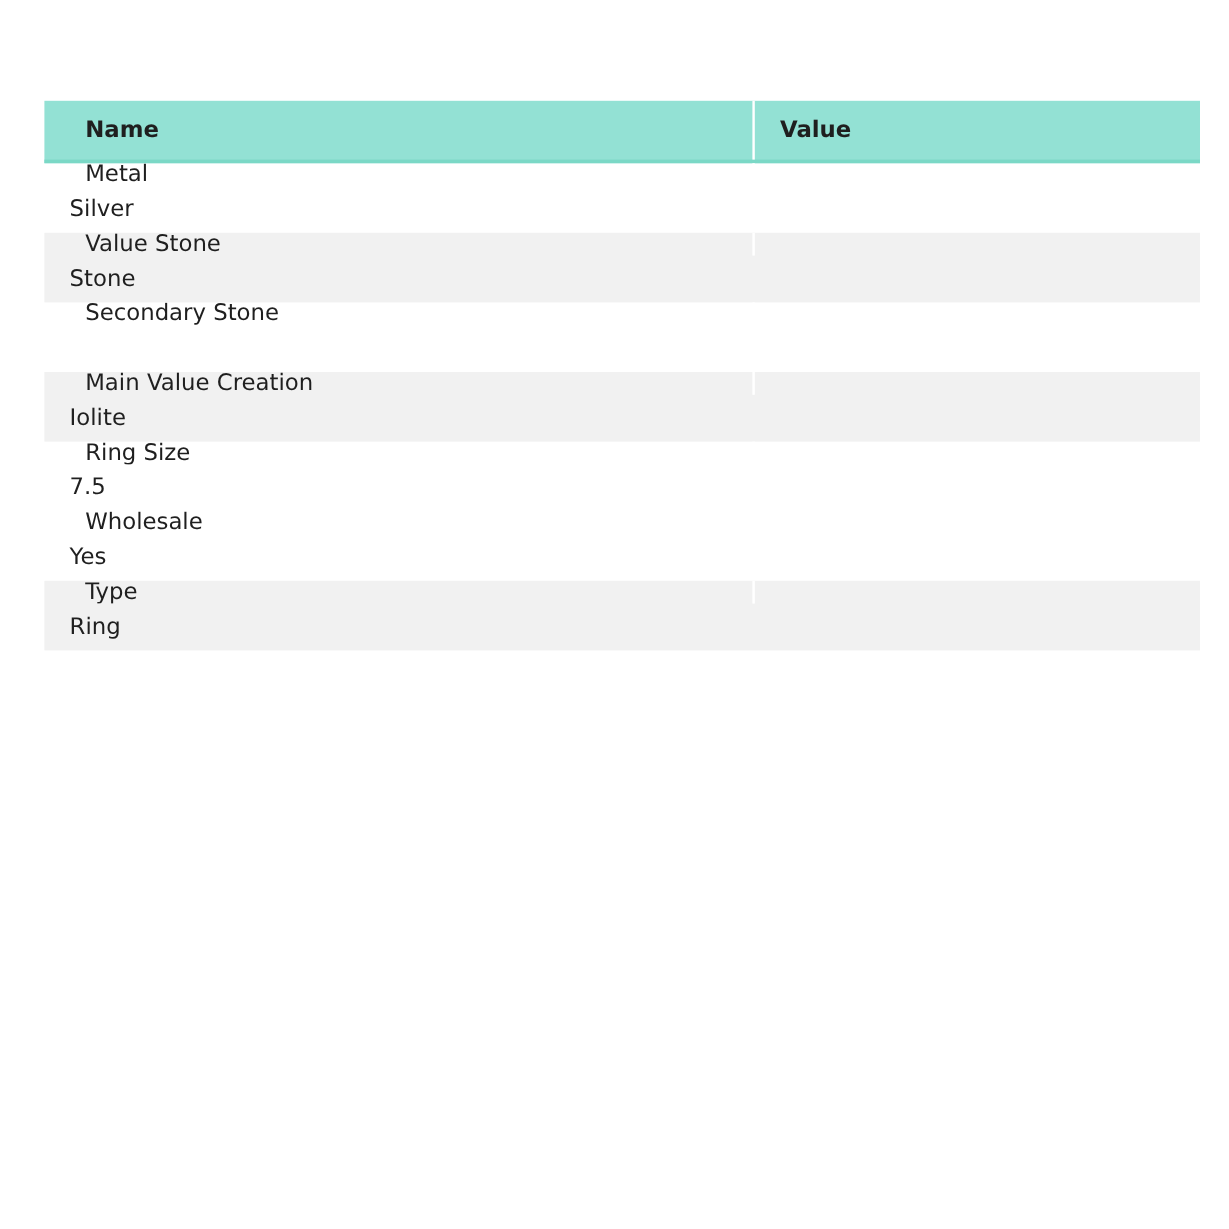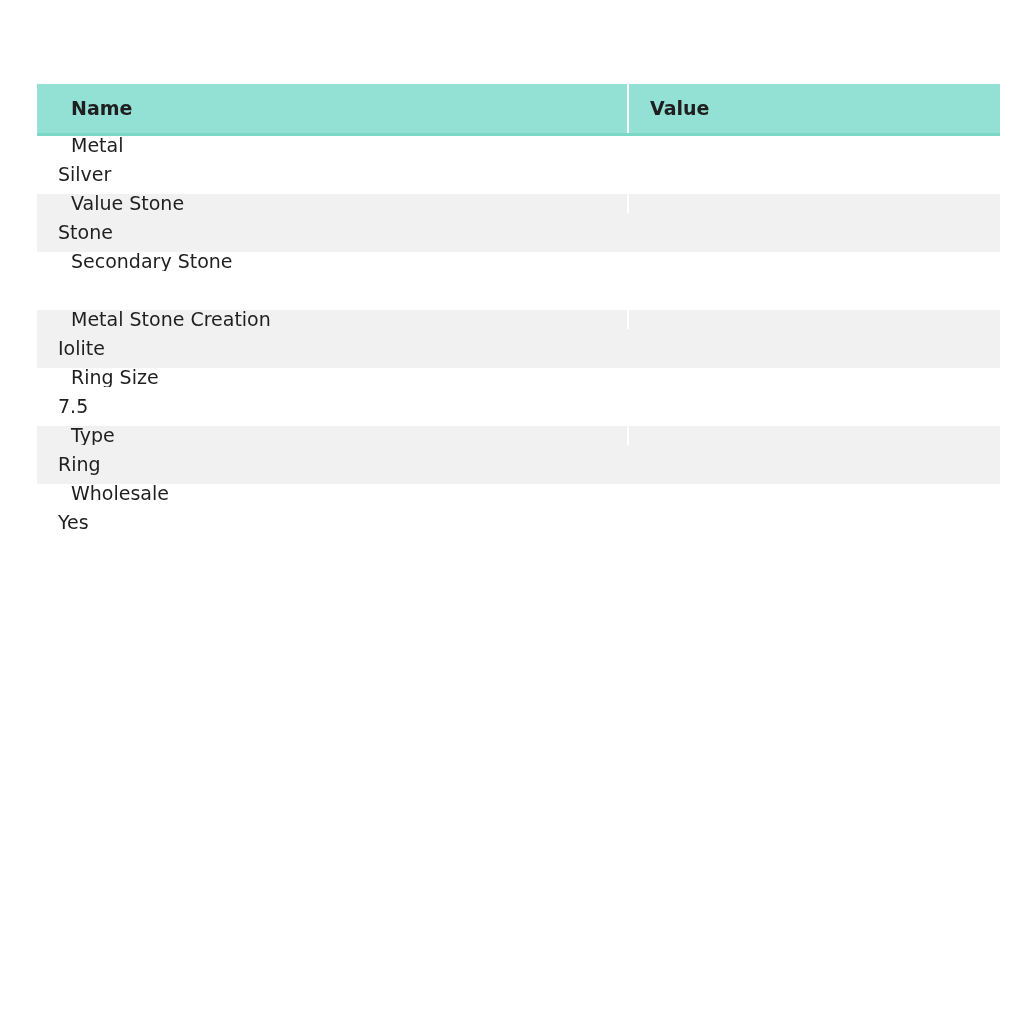--- a/index.html
+++ b/index.html
@@ -90,47 +90,47 @@
   </div>
 
   <div class="row">
     <div class="cell name">
       <span>Secondary Stone</span>
     </div>
   </div>
 
   <div class="row striped">
     <div class="cell name">
-      <span>Metal Stone Creation</span>
+      <span>Main Value Creation</span>
     </div>
     <div class="cell value">
       <span>Iolite</span>
     </div>
   </div>
 
   <div class="row">
     <div class="cell name">
       <span>Ring Size</span>
     </div>
     <div class="cell value">
       <span>7.5</span>
     </div>
   </div>
 
+  <div class="row">
+    <div class="cell name">
+      <span>Wholesale</span>
+    </div>
+    <div class="cell value">
+      <span>Yes</span>
+    </div>
+  </div>
+
   <div class="row striped">
     <div class="cell name">
       <span>Type</span>
     </div>
     <div class="cell value">
       <span>Ring</span>
     </div>
   </div>
 
-  <div class="row">
-    <div class="cell name">
-      <span>Wholesale</span>
-    </div>
-    <div class="cell value">
-      <span>Yes</span>
-    </div>
-  </div>
-
 </div>
 
 </body></html>

